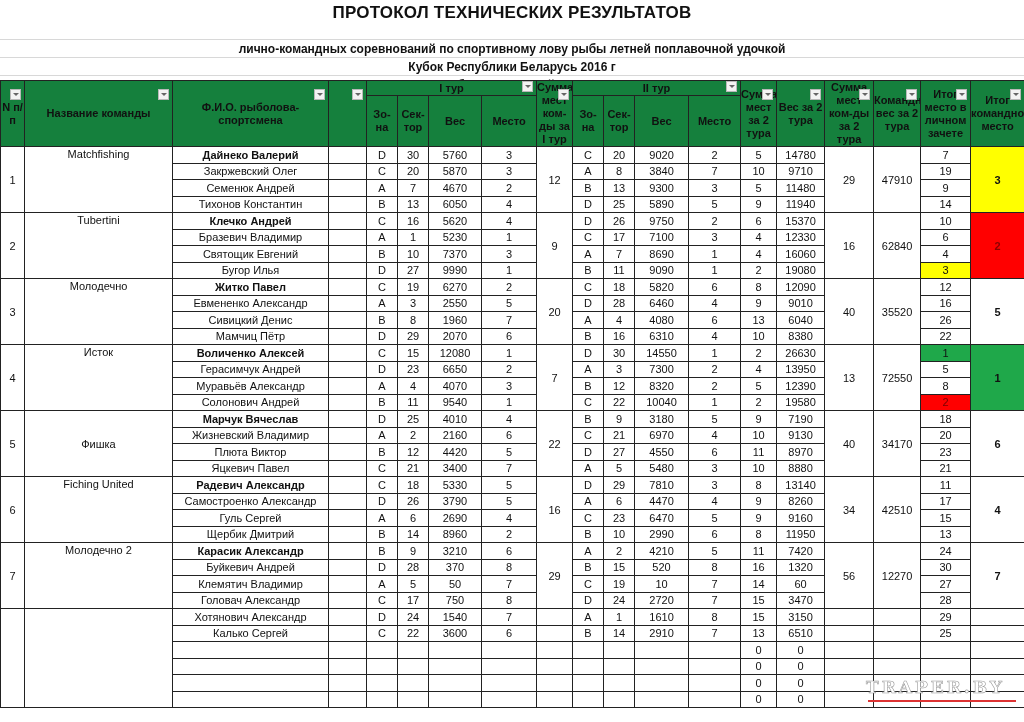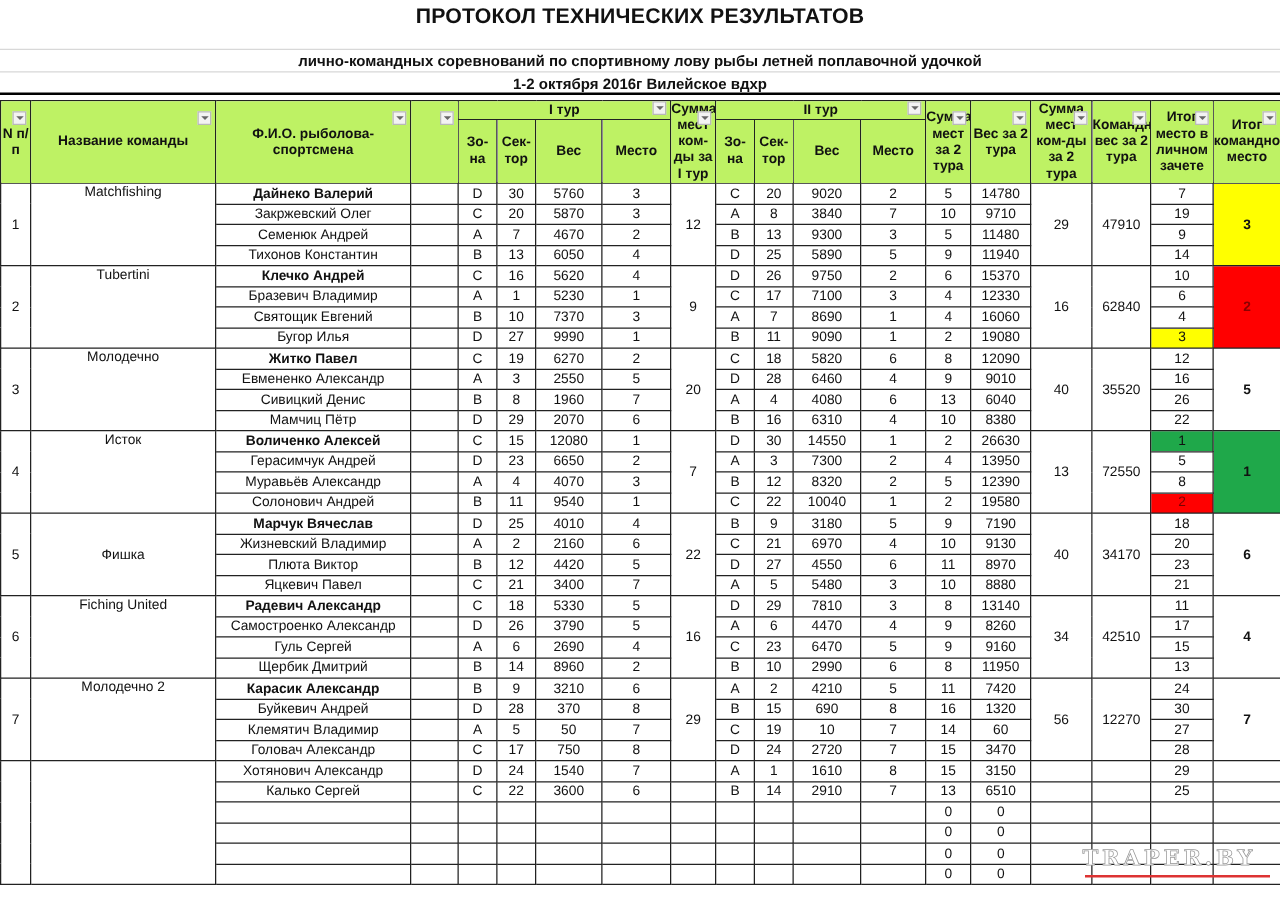--- a/index.html
+++ b/index.html
@@ -11,21 +11,21 @@
   .t1 { height:40px; line-height:26px; font-size:17px; letter-spacing:0.2px; }
   .t2 { height:18px; line-height:18px; font-size:12px; }
   .t3 { height:18px; line-height:18px; font-size:12px; }
   .t4 { height:18px; line-height:18px; font-size:12px; border-bottom:2px solid #000; }
 
   table.grid { position:absolute; left:0; top:80px; border-collapse:collapse;
                table-layout:fixed; width:1024px; }
   table.grid td, table.grid th { border:1px solid #222; padding:0; text-align:center;
                font-size:11px; overflow:hidden; white-space:nowrap; line-height:14px; }
   table.grid th { font-weight:bold; font-size:11px; white-space:normal; line-height:13px;
-                  position:relative; background:#bef264; }
+                  position:relative; background:#15803d; }
   .dd { position:absolute; width:11px; height:11px; border:1px solid #b9b9b9; background:#f3f3f3;
         right:3px; top:8px; box-sizing:border-box; }
   .dd::before { content:""; position:absolute; left:2px; top:3px; border-left:3px solid transparent;
         border-right:3px solid transparent; border-top:3px solid #666; }
   .dd.mid { top:auto; bottom:3px; }
   tr.r td { height:15.5px; }
   td.name { text-align:left; padding-left:3px; }
   td.bold { font-weight:bold; }
   td.team { font-weight:normal; vertical-align:top; padding-top:2px; font-size:11px; }
   td.team.mid { vertical-align:middle; }
@@ -35,20 +35,21 @@
                font-size:17px; letter-spacing:3px; color:#fff;
                -webkit-text-stroke:0.6px #9a9a9a; font-weight:bold; }
   .wm-line { position:absolute; left:868px; top:700px; width:148px; height:2px; background:#d33; }
 </style>
 </head>
 <body>
 
 <div class="titles">
   <div class="t-line t1">ПРОТОКОЛ ТЕХНИЧЕСКИХ РЕЗУЛЬТАТОВ</div>
   <div class="t-line t2">лично-командных соревнований по спортивному лову рыбы летней поплавочной удочкой</div>
+  <div class="t-line t3">Кубок Республики Беларусь 2016 г</div>
   <div class="t-line t4">1-2 октября 2016г Вилейское вдхр</div>
 </div>
 
 <table class="grid">
   <colgroup>
     <col style="width:24px">
       <col style="width:148px">
       <col style="width:156px">
       <col style="width:38px">
     <col style="width:31px">
@@ -514,21 +515,21 @@
       </tr>
       <tr class="r">
         <td class="name">Буйкевич Андрей</td>
         <td></td>
         <td>D</td>
         <td>28</td>
         <td>370</td>
         <td>8</td>
         <td>B</td>
         <td>15</td>
-        <td>690</td>
+        <td>520</td>
         <td>8</td>
         <td>16</td>
         <td>1320</td>
         <td>30</td>
       </tr>
       <tr class="r">
         <td class="name">Клемятич Владимир</td>
         <td></td>
         <td>A</td>
         <td>5</td>

